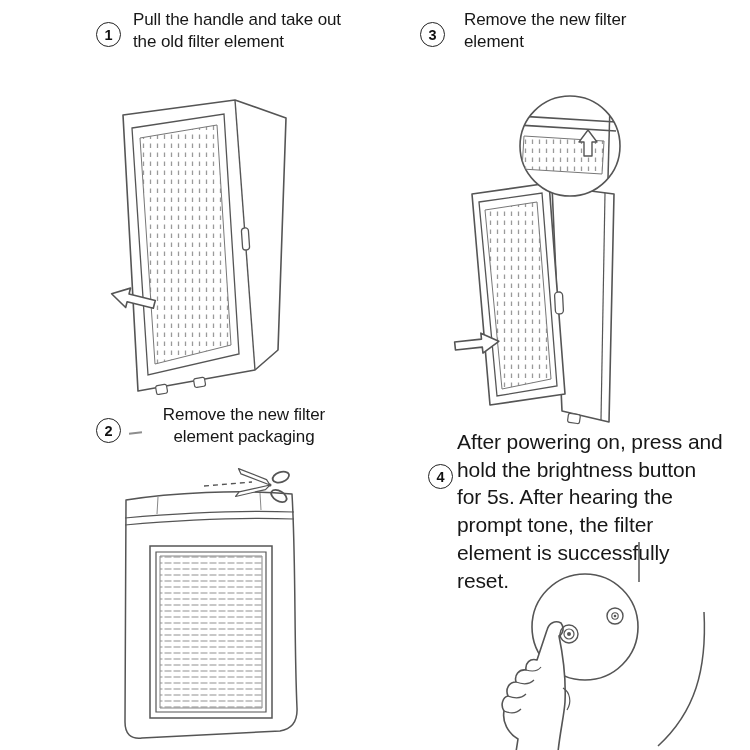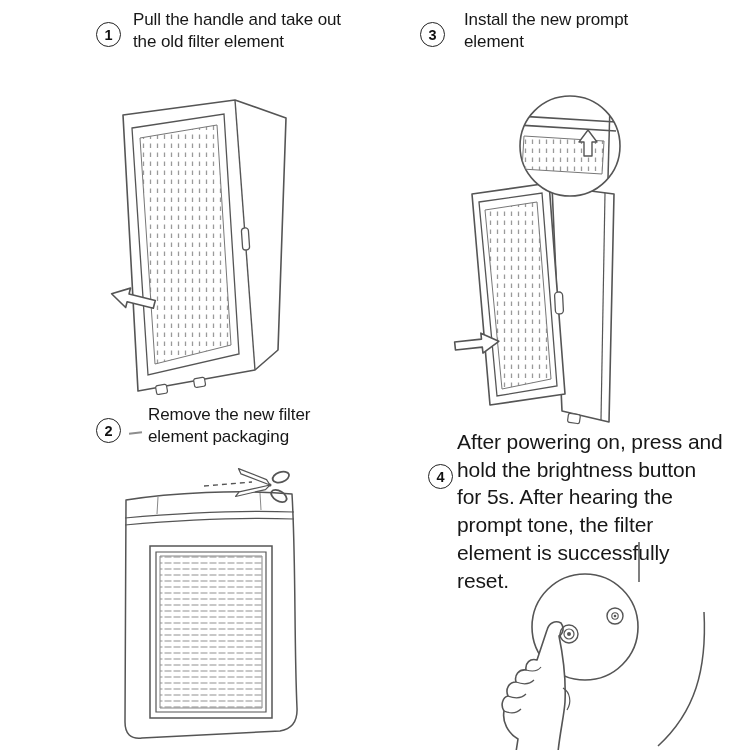--- a/index.html
+++ b/index.html
@@ -48,21 +48,21 @@
       <rect x="58" y="297" width="11" height="9" rx="2" fill="#fff" stroke="#555" stroke-width="1.2" transform="rotate(-10 63 301)"></rect>
       <rect x="96" y="290" width="11" height="9" rx="2" fill="#fff" stroke="#555" stroke-width="1.2" transform="rotate(-10 101 294)"></rect>
     </g>
     <g transform="translate(16,196) rotate(14)">
       <polygon points="0,10 17,0 17,6 44,6 44,14 17,14 17,20" fill="#fff" stroke="#555" stroke-width="1.6" stroke-linejoin="round"></polygon>
     </g>
   </svg>
 
   <span class="badge" style="left:96px;top:418px;">2</span>
   <span class="leader-dash" style="left:129px;top:432px;"></span>
-  <p class="caption" style="left:148px;top:404px;width:192px;">Remove the new filter element packaging</p>
+  <p class="caption" style="left:148px;top:404px;width:192px;text-align:center;">Remove the new filter element packaging</p>
 
   <svg class="illus" style="left:110px;top:452px;" width="195" height="296" viewBox="0 0 195 296">
     <defs>
       <pattern id="p2" width="9" height="6" patternUnits="userSpaceOnUse">
         <line x1="0.5" y1="3" x2="7.5" y2="3" stroke="#9a9a9a" stroke-width="1.1"></line>
       </pattern>
     </defs>
     <g>
       <path d="M16,48 C60,41 130,37 182,42 C186,110 184,190 187,256 Q188,276 170,279 L32,286 Q15,288 15,270 C15,196 15,122 16,48 Z" fill="#fff" stroke="#555" stroke-width="1.5" stroke-linejoin="round"></path>
       <path d="M15,66 C70,61 130,58 184,60" fill="none" stroke="#555" stroke-width="1.2"></path>
@@ -79,21 +79,21 @@
       <circle cx="0" cy="0" r="1.5" fill="#555"></circle>
     </g>
     <g>
       <rect x="40" y="94" width="122" height="172" fill="#fff" stroke="#555" stroke-width="1.5"></rect>
       <rect x="46" y="100" width="110" height="160" fill="#fff" stroke="#555" stroke-width="1.2"></rect>
       <rect x="50" y="104" width="102" height="152" fill="url(#p2)" stroke="#888" stroke-width="1"></rect>
     </g>
   </svg>
 
   <span class="badge" style="left:420px;top:22px;">3</span>
-  <p class="caption" style="left:464px;top:9px;width:170px;">Install the new prompt element</p>
+  <p class="caption" style="left:464px;top:9px;width:170px;">Remove the new filter element</p>
 
   <svg class="illus" style="left:452px;top:84px;" width="195" height="355" viewBox="0 0 195 355">
     <defs>
       <pattern id="p3" width="7" height="9" patternUnits="userSpaceOnUse">
         <line x1="3.5" y1="1.5" x2="3.5" y2="6" stroke="#9a9a9a" stroke-width="1.3"></line>
       </pattern>
       <clipPath id="c3">
           <circle cx="118" cy="62" r="50"></circle>
         </clipPath>
     </defs>

